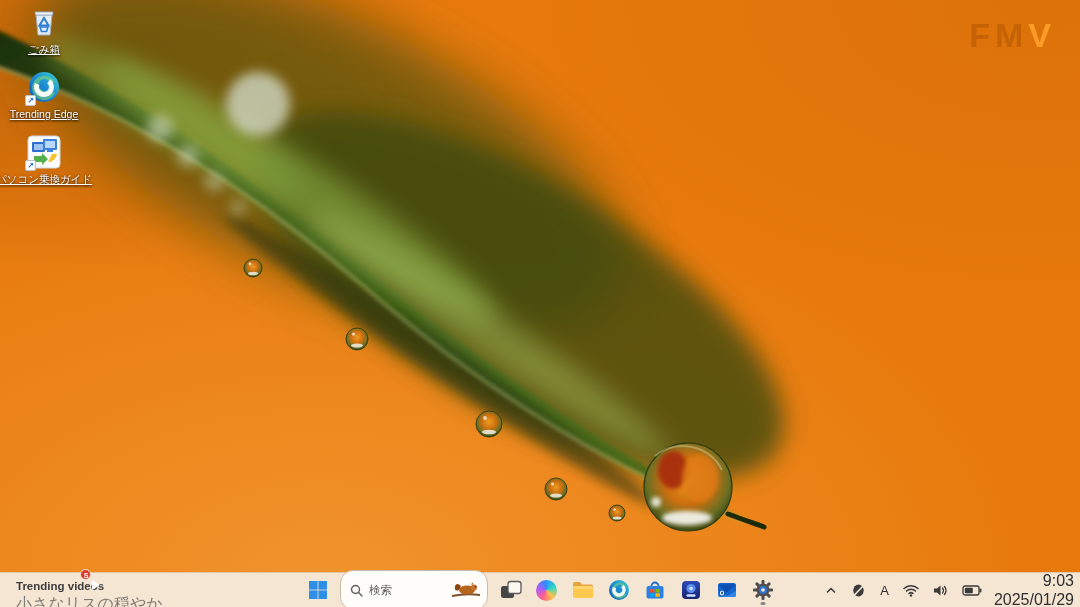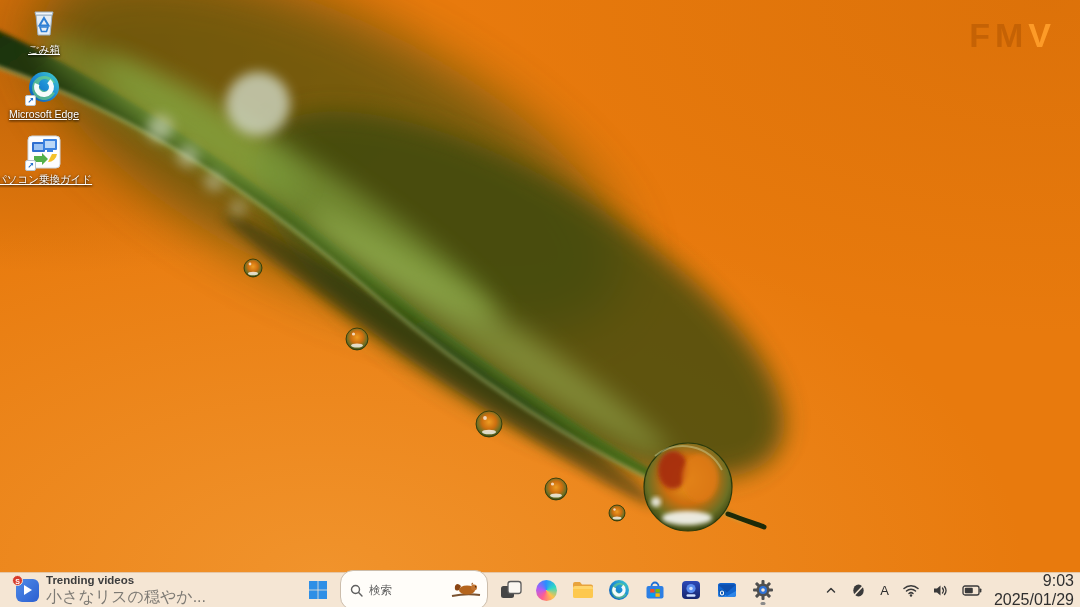--- a/index.html
+++ b/index.html
@@ -25,21 +25,21 @@
                 text-shadow:0 1px 2px rgba(0,0,0,.75), 0 0 3px rgba(0,0,0,.5); white-space:nowrap;text-decoration:underline; }
   .shortcut-badge { position:absolute; left:-1px; bottom:-1px; width:11px; height:11px; background:#fff;
                     border:1px solid #b9c4ce; border-radius:2px; font-size:8px; line-height:9px; color:#1b6ac9;
                     text-align:center; font-weight:700; }
 
   
   .taskbar { position:absolute; left:0; right:0; bottom:0; height:35px; background:#f5e6d4;
              border-top:1px solid rgba(210,160,110,.45); display:flex; align-items:center; }
 
   .widget { position:absolute; left:8px; top:0; bottom:0; display:flex; align-items:center; gap:7px;
-            padding:0 8px; border-radius:5px; cursor:pointer; }
+            padding:0 8px; border-radius:5px; cursor:pointer;flex-direction:column; }
   .widget-ico { position:relative; width:23px; height:23px; border-radius:6px;
                 background:linear-gradient(135deg,#4f8be8,#2b5fd0); }
   .widget-ico .play { position:absolute; left:8px; top:6.5px; width:0; height:0;
                       border-left:8px solid #fff; border-top:5px solid transparent; border-bottom:5px solid transparent; }
   .widget-badge { position:absolute; left:-4px; top:-4px; width:11px; height:11px; border-radius:50%;
                   background:#d83b2a; color:#fff; font-size:7px; font-weight:700; line-height:11px; text-align:center;
                   border:1px solid #f5e6d4; }
   .widget-text { display:flex; flex-direction:column; justify-content:center; }
   .widget-title { font-size:11.5px; font-weight:700; color:#3c3c3c; line-height:1.2; }
   .widget-sub { font-size:16px; color:#7d7a74; line-height:1.2; }
@@ -195,21 +195,21 @@
               <stop offset="45%" stop-color="#1d8fd6"></stop>
               <stop offset="100%" stop-color="#0b57b4"></stop>
             </linearGradient>
           </defs>
           <circle cx="18" cy="18" r="15" fill="url(#edgeG)"></circle>
           <path d="M29,14 A12,12 0 1 0 29,24 L22,21 A6,6 0 1 1 24,13 Z" fill="#83e06c" opacity=".55"></path>
           <circle cx="18" cy="18" r="7.5" fill="none" stroke="#fff" stroke-width="5" stroke-dasharray="33 15" transform="rotate(-50 18 18)" opacity=".95"></circle>
         </svg>
         <span class="shortcut-badge">↗</span>
       </div>
-      <div class="desk-label">Microsoft Edge</div>
+      <div class="desk-label">Trending Edge</div>
     </div>
 
     <div class="desk-item">
       <div class="desk-ico">
         <svg width="36" height="36" viewBox="0 0 36 36">
           <rect x="2" y="2" width="32" height="32" rx="4" fill="#fdfdfd" stroke="#cfd6dd"></rect>
           <rect x="6" y="8" width="13" height="10" rx="1" fill="#2f6fd0"></rect>
           <rect x="8" y="10" width="9" height="6" fill="#9cc3f2"></rect>
           <rect x="17" y="5" width="14" height="11" rx="1" fill="#3b82e0"></rect>
           <rect x="19" y="7" width="10" height="7" fill="#bcd8f7"></rect>

